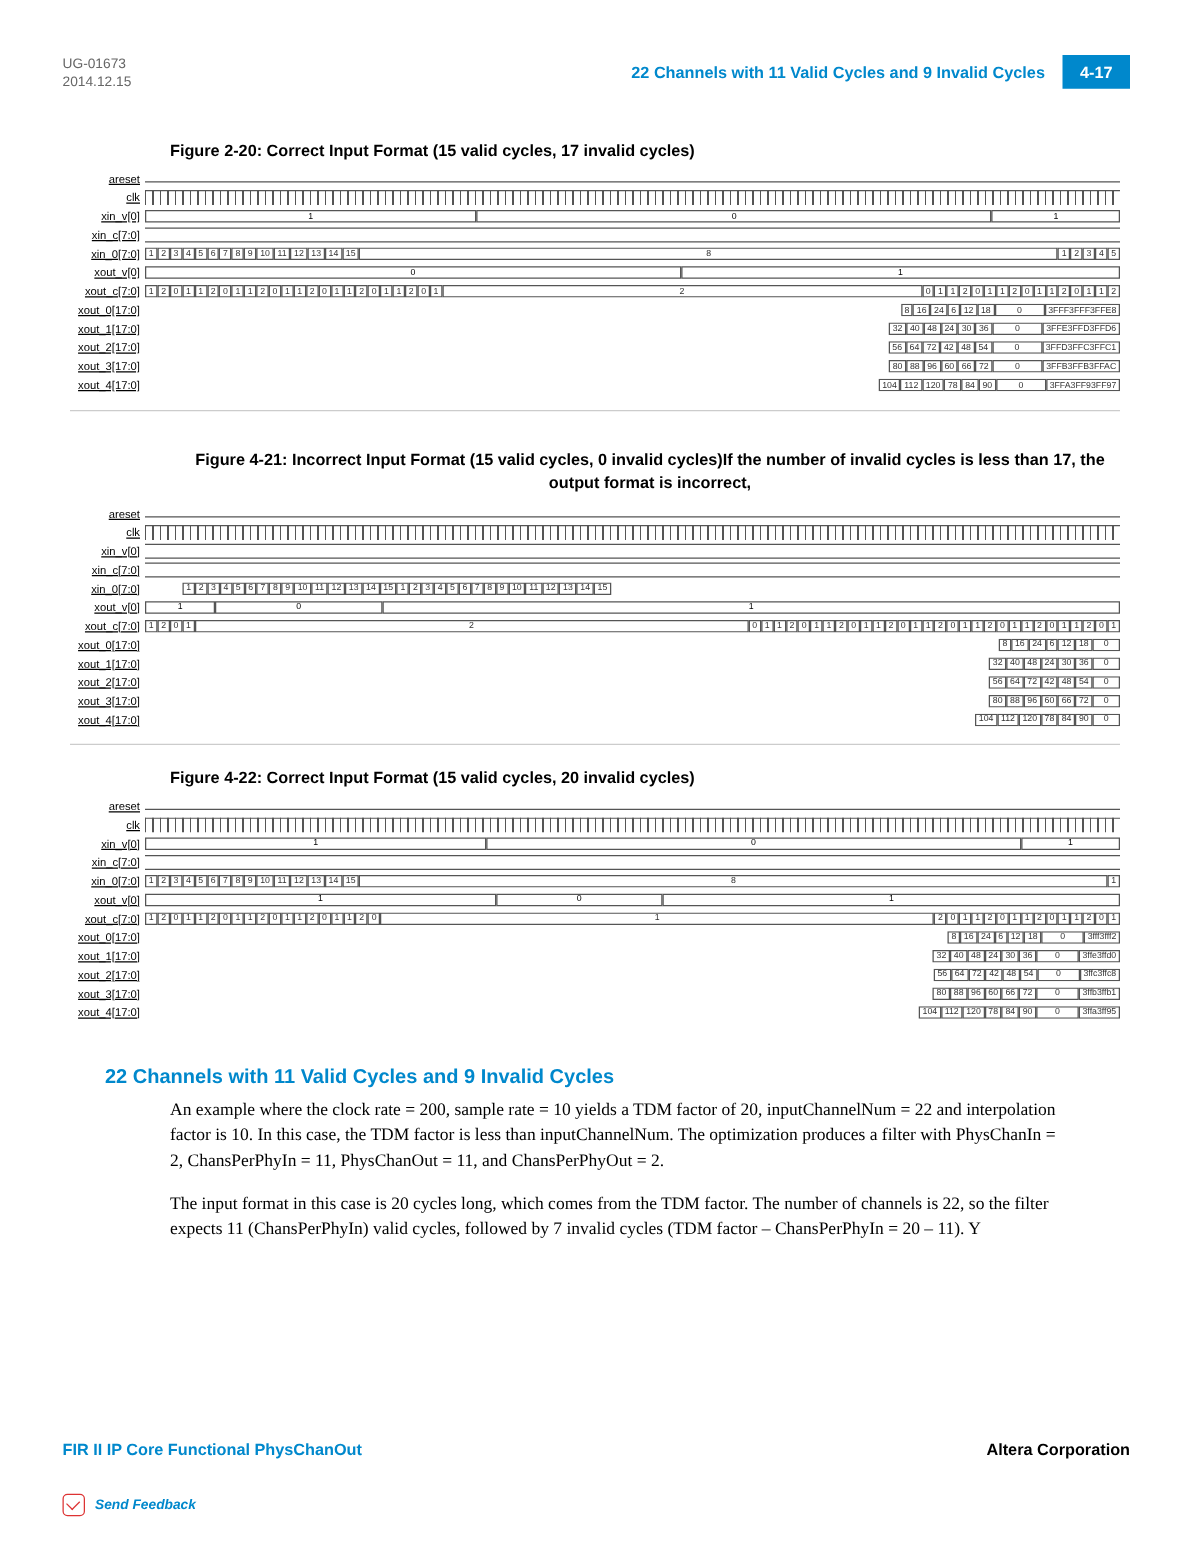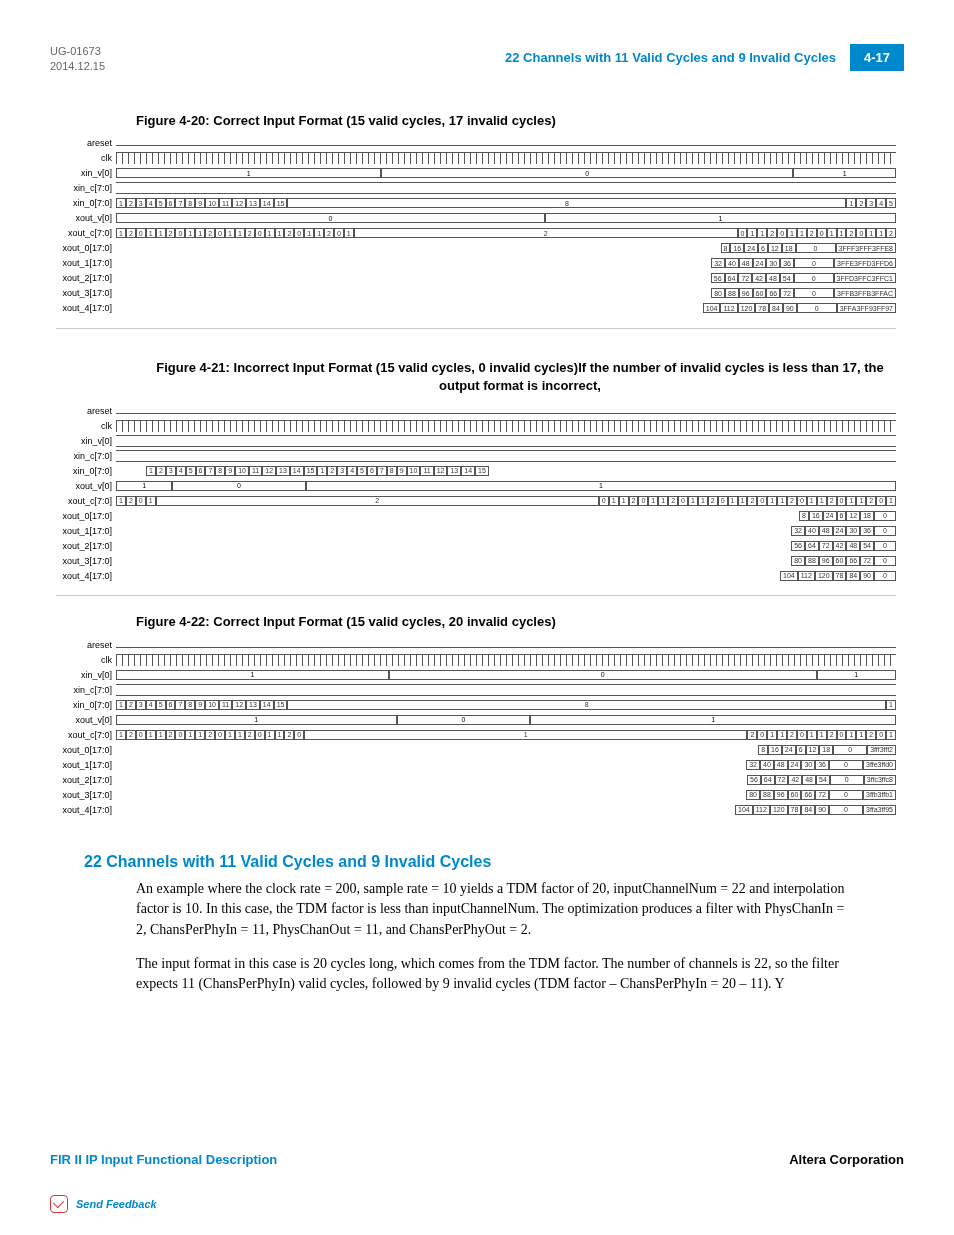--- a/index.html
+++ b/index.html
@@ -69,20 +69,21 @@
     align-items: center;
     height: 15px;
     font-size: 8px;
     position: relative;
   }
   .wave-label {
     width: 60px;
     text-align: right;
     padding-right: 4px;
     font-size: 9px;
+    text-decoration: underline;
   }
   .wave-body {
     flex: 1;
     height: 12px;
     position: relative;
     border-top: 1px solid #555;
     border-bottom: 1px solid #555;
   }
   .wave-line {
     flex: 1;
@@ -208,21 +209,21 @@
     <div>2014.12.15</div>
   </div>
   <div class="header-right">
     <div class="header-title">22 Channels with 11 Valid Cycles and 9 Invalid Cycles</div>
     <div class="page-badge">4-17</div>
   </div>
 </div>
 
 <div class="content">
 
-  <div class="figure-caption">Figure 4-20: Correct Input Format (15 valid cycles, 17 invalid cycles)</div>
+  <div class="figure-caption">Figure 2-20: Correct Input Format (15 valid cycles, 17 invalid cycles)</div>
   <div class="waveform-block">
     <div class="wave-row">
         <div class="wave-label">areset</div>
         <div class="wave-line"></div>
       </div>
     <div class="wave-row">
         <div class="wave-label">clk</div>
         <div class="wave-clk"></div>
       </div>
     <div class="wave-row">
@@ -717,26 +718,26 @@
           <span>84</span>
           <span>90</span>
           <span style="width:34px;justify-content:center">0</span>
           <span>3ffa3ff95</span>
         </div>
       </div>
   </div>
 
   <div class="section-title">22 Channels with 11 Valid Cycles and 9 Invalid Cycles</div>
   <p class="body-para">An example where the clock rate = 200, sample rate = 10 yields a TDM factor of 20, inputChannelNum = 22 and interpolation factor is 10. In this case, the TDM factor is less than inputChannelNum. The optimization produces a filter with PhysChanIn = 2, ChansPerPhyIn = 11, PhysChanOut = 11, and ChansPerPhyOut = 2.</p>
-  <p class="body-para">The input format in this case is 20 cycles long, which comes from the TDM factor. The number of channels is 22, so the filter expects 11 (ChansPerPhyIn) valid cycles, followed by 9 invalid cycles (TDM factor – ChansPerPhyIn = 20 – 11). Y</p>
+  <p class="body-para">The input format in this case is 20 cycles long, which comes from the TDM factor. The number of channels is 22, so the filter expects 11 (ChansPerPhyIn) valid cycles, followed by 7 invalid cycles (TDM factor – ChansPerPhyIn = 20 – 11). Y</p>
 
 </div>
 
 <div class="footer-block">
   <div class="footer-row1">
-    <span class="l">FIR II IP Input Functional Description</span>
+    <span class="l">FIR II IP Core Functional PhysChanOut</span>
     <span>Altera Corporation</span>
   </div>
   <div class="feedback-row">
     <span class="feedback-icon"></span>
     <span class="feedback-text">Send Feedback</span>
   </div>
 </div>
 
 </body></html>

